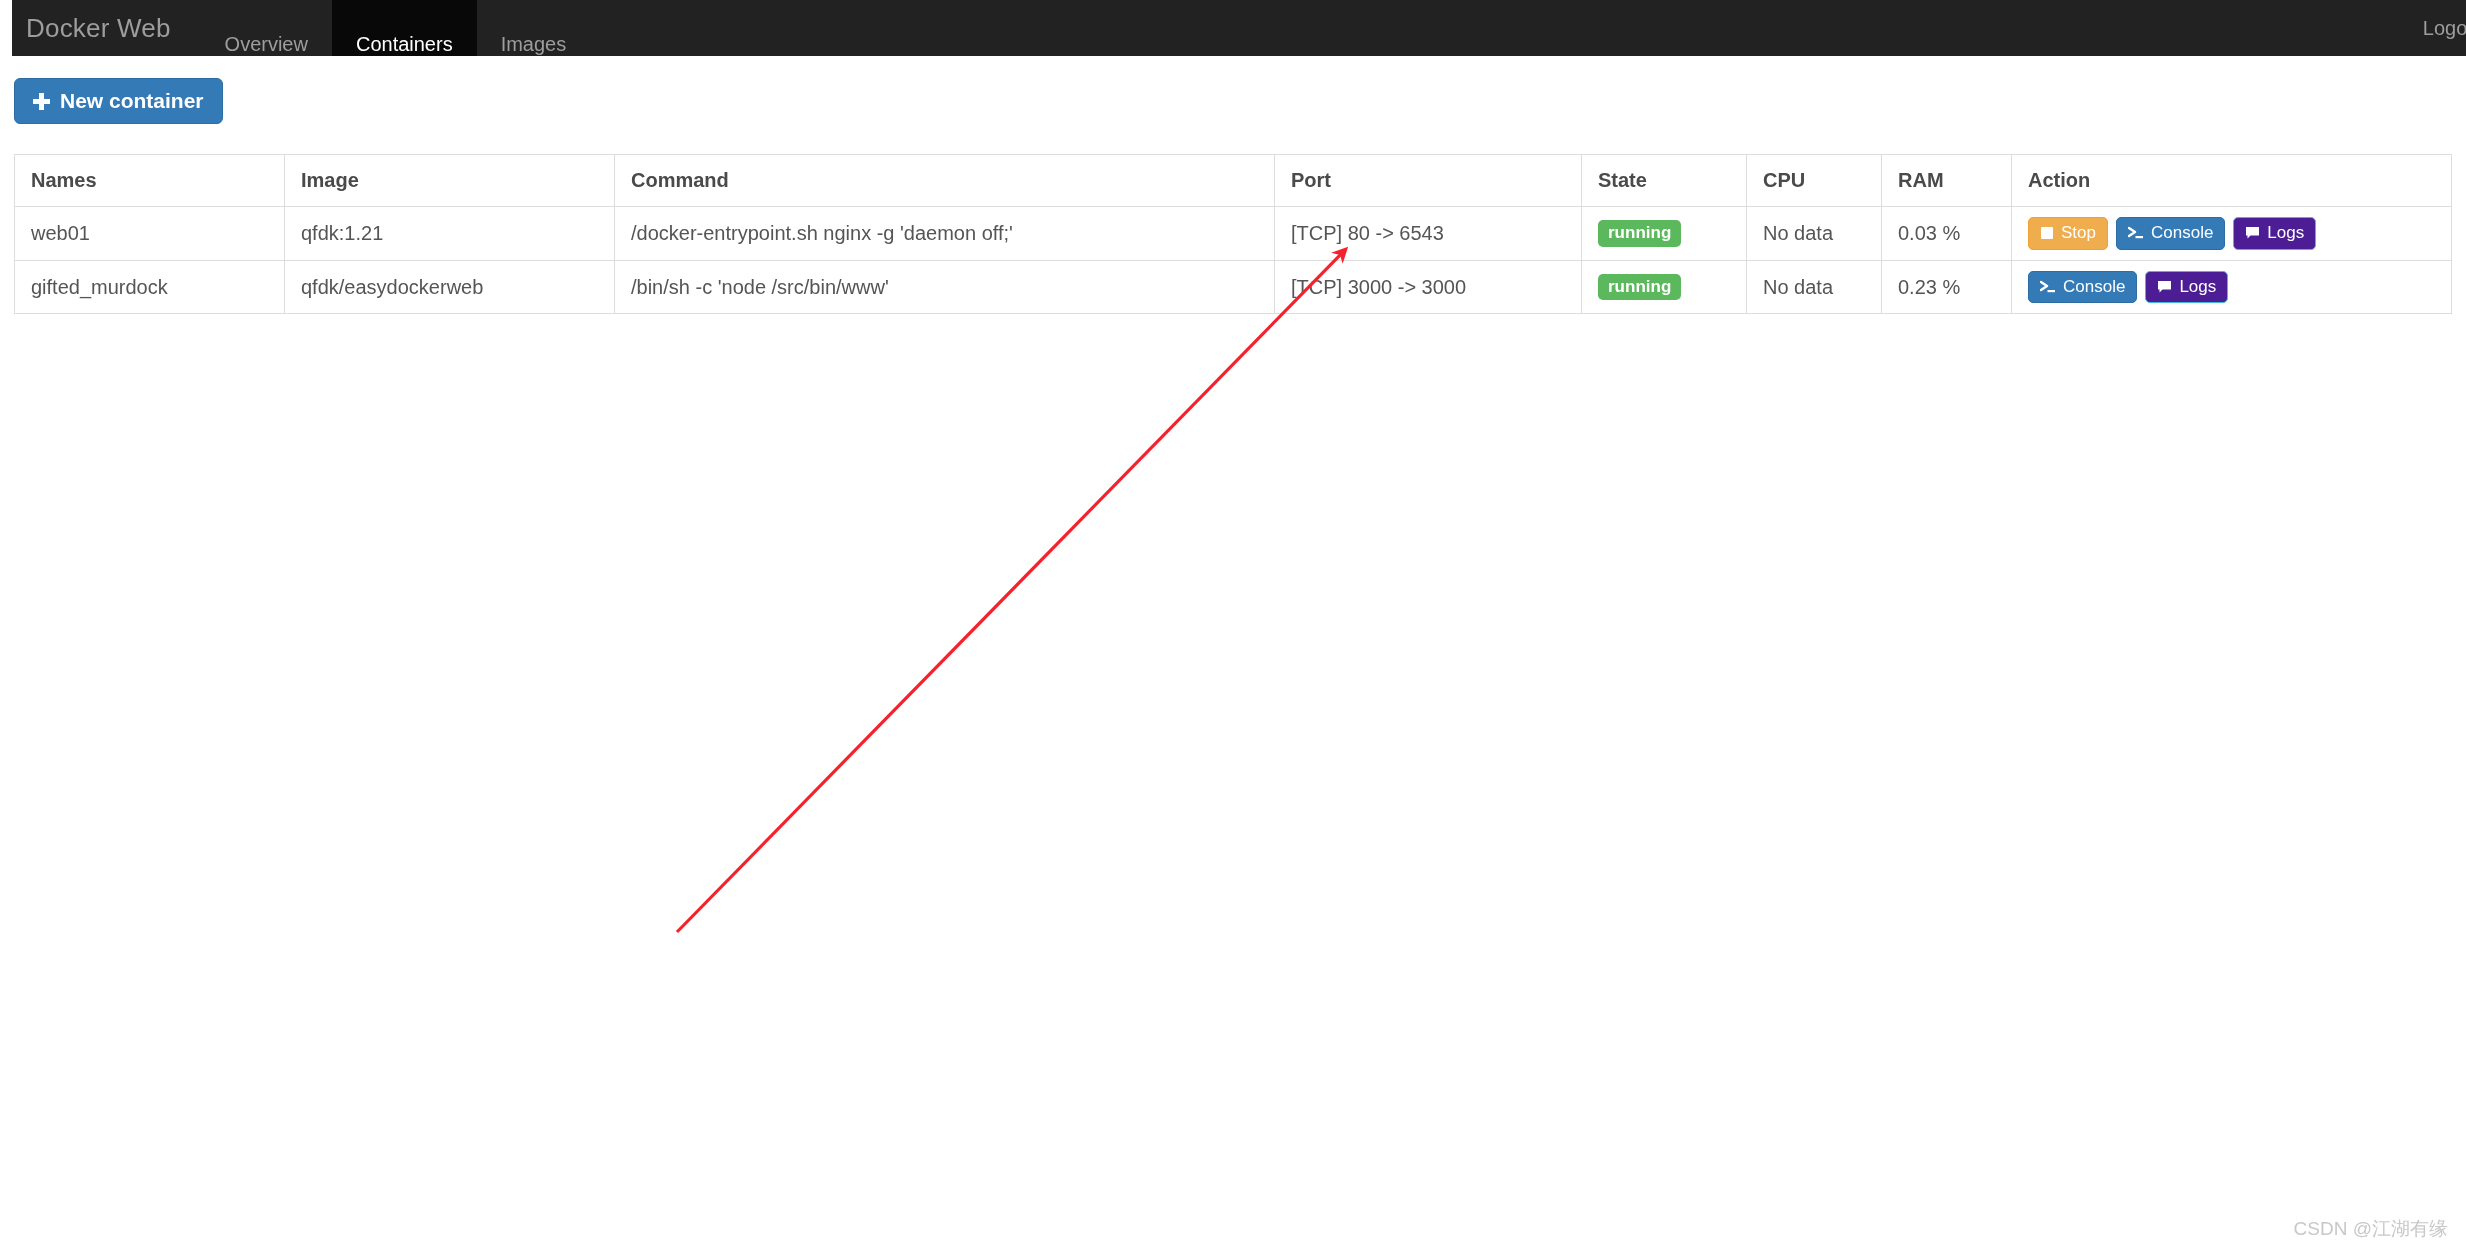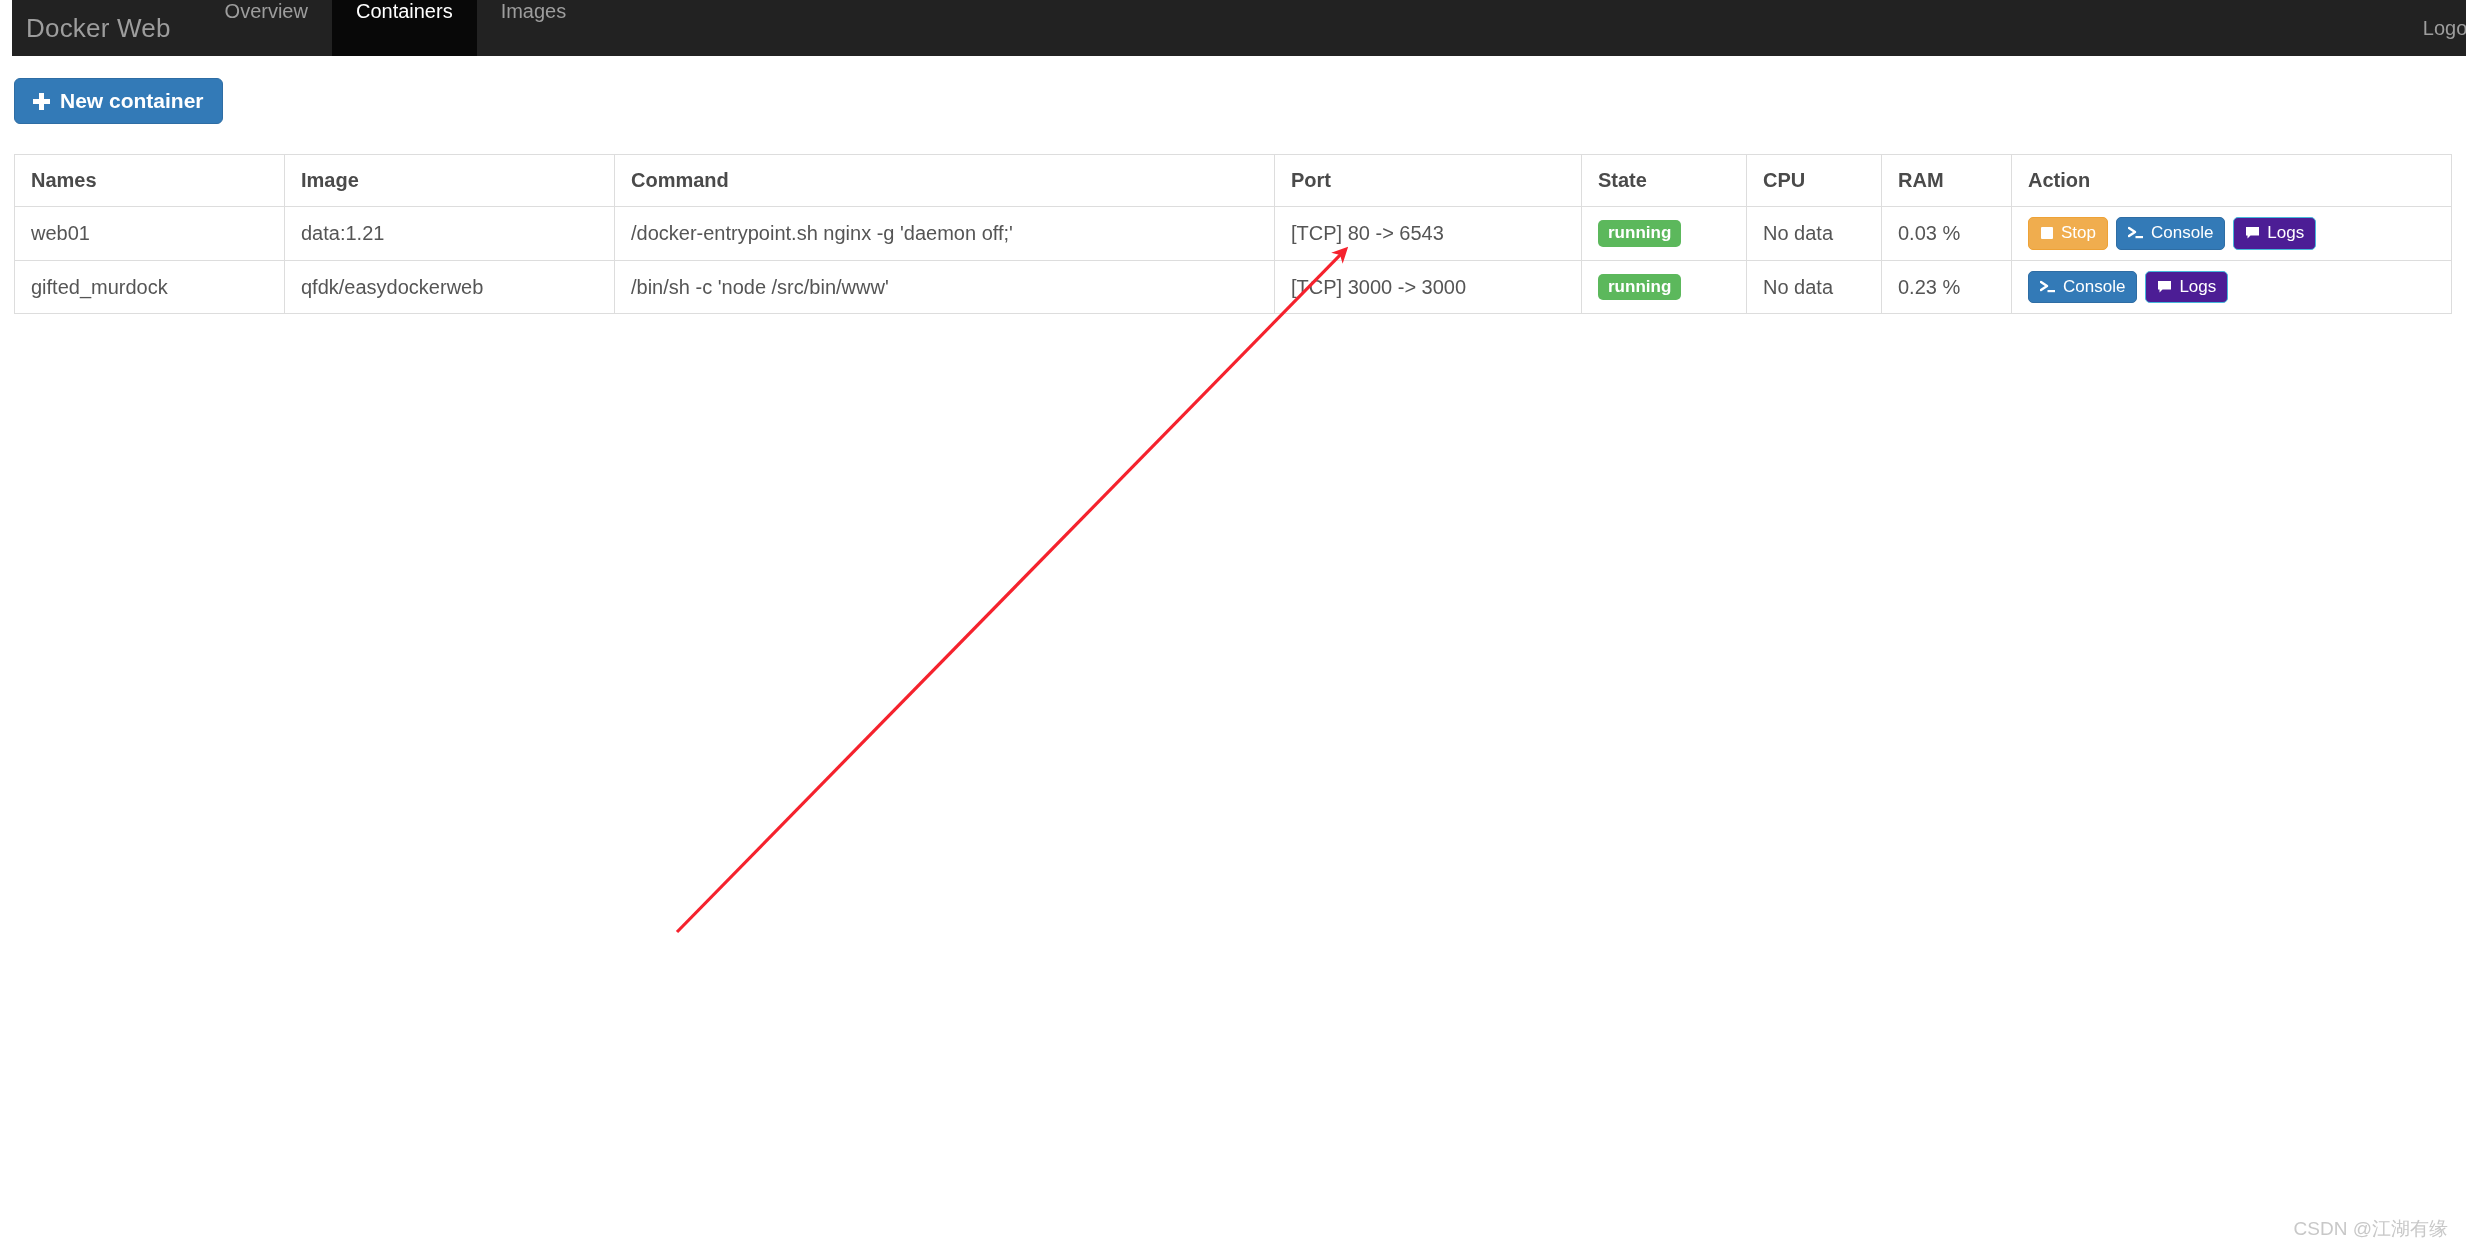--- a/index.html
+++ b/index.html
@@ -21,21 +21,21 @@
   .brand {
     display: flex; align-items: center;
     padding: 0 30px 0 14px;
     color: #9d9d9d;
     font-size: 26px;
     letter-spacing: 0.2px;
     white-space: nowrap;
   }
   .nav-links { display: flex; align-items: stretch; }
   .nav-link {
-    display: flex; align-items: flex-start;
+    display: flex; align-items: flex-end;
     padding: 0 24px;
     color: #9d9d9d;
     font-size: 20px;
     white-space: nowrap;
     cursor: pointer;
   }
   .nav-link.active {
     background: #080808;
     color: #ffffff;
   }
@@ -233,21 +233,21 @@
           <th class="col-state">State</th>
           <th class="col-cpu">CPU</th>
           <th class="col-ram">RAM</th>
           <th class="col-action">Action</th>
         </tr>
       </thead>
       <tbody>
 
         <tr>
           <td>web01</td>
-          <td>data:1.21</td>
+          <td>qfdk:1.21</td>
           <td>/docker-entrypoint.sh nginx -g 'daemon off;'</td>
           <td>[TCP] 80 -&gt; 6543</td>
           <td>
             <span class="badge-running">running</span>
           </td>
           <td>No data</td>
           <td>0.03 %</td>
           <td class="action-cell">
             <div class="action-group">
               <button class="btn btn-sm btn-stop">

